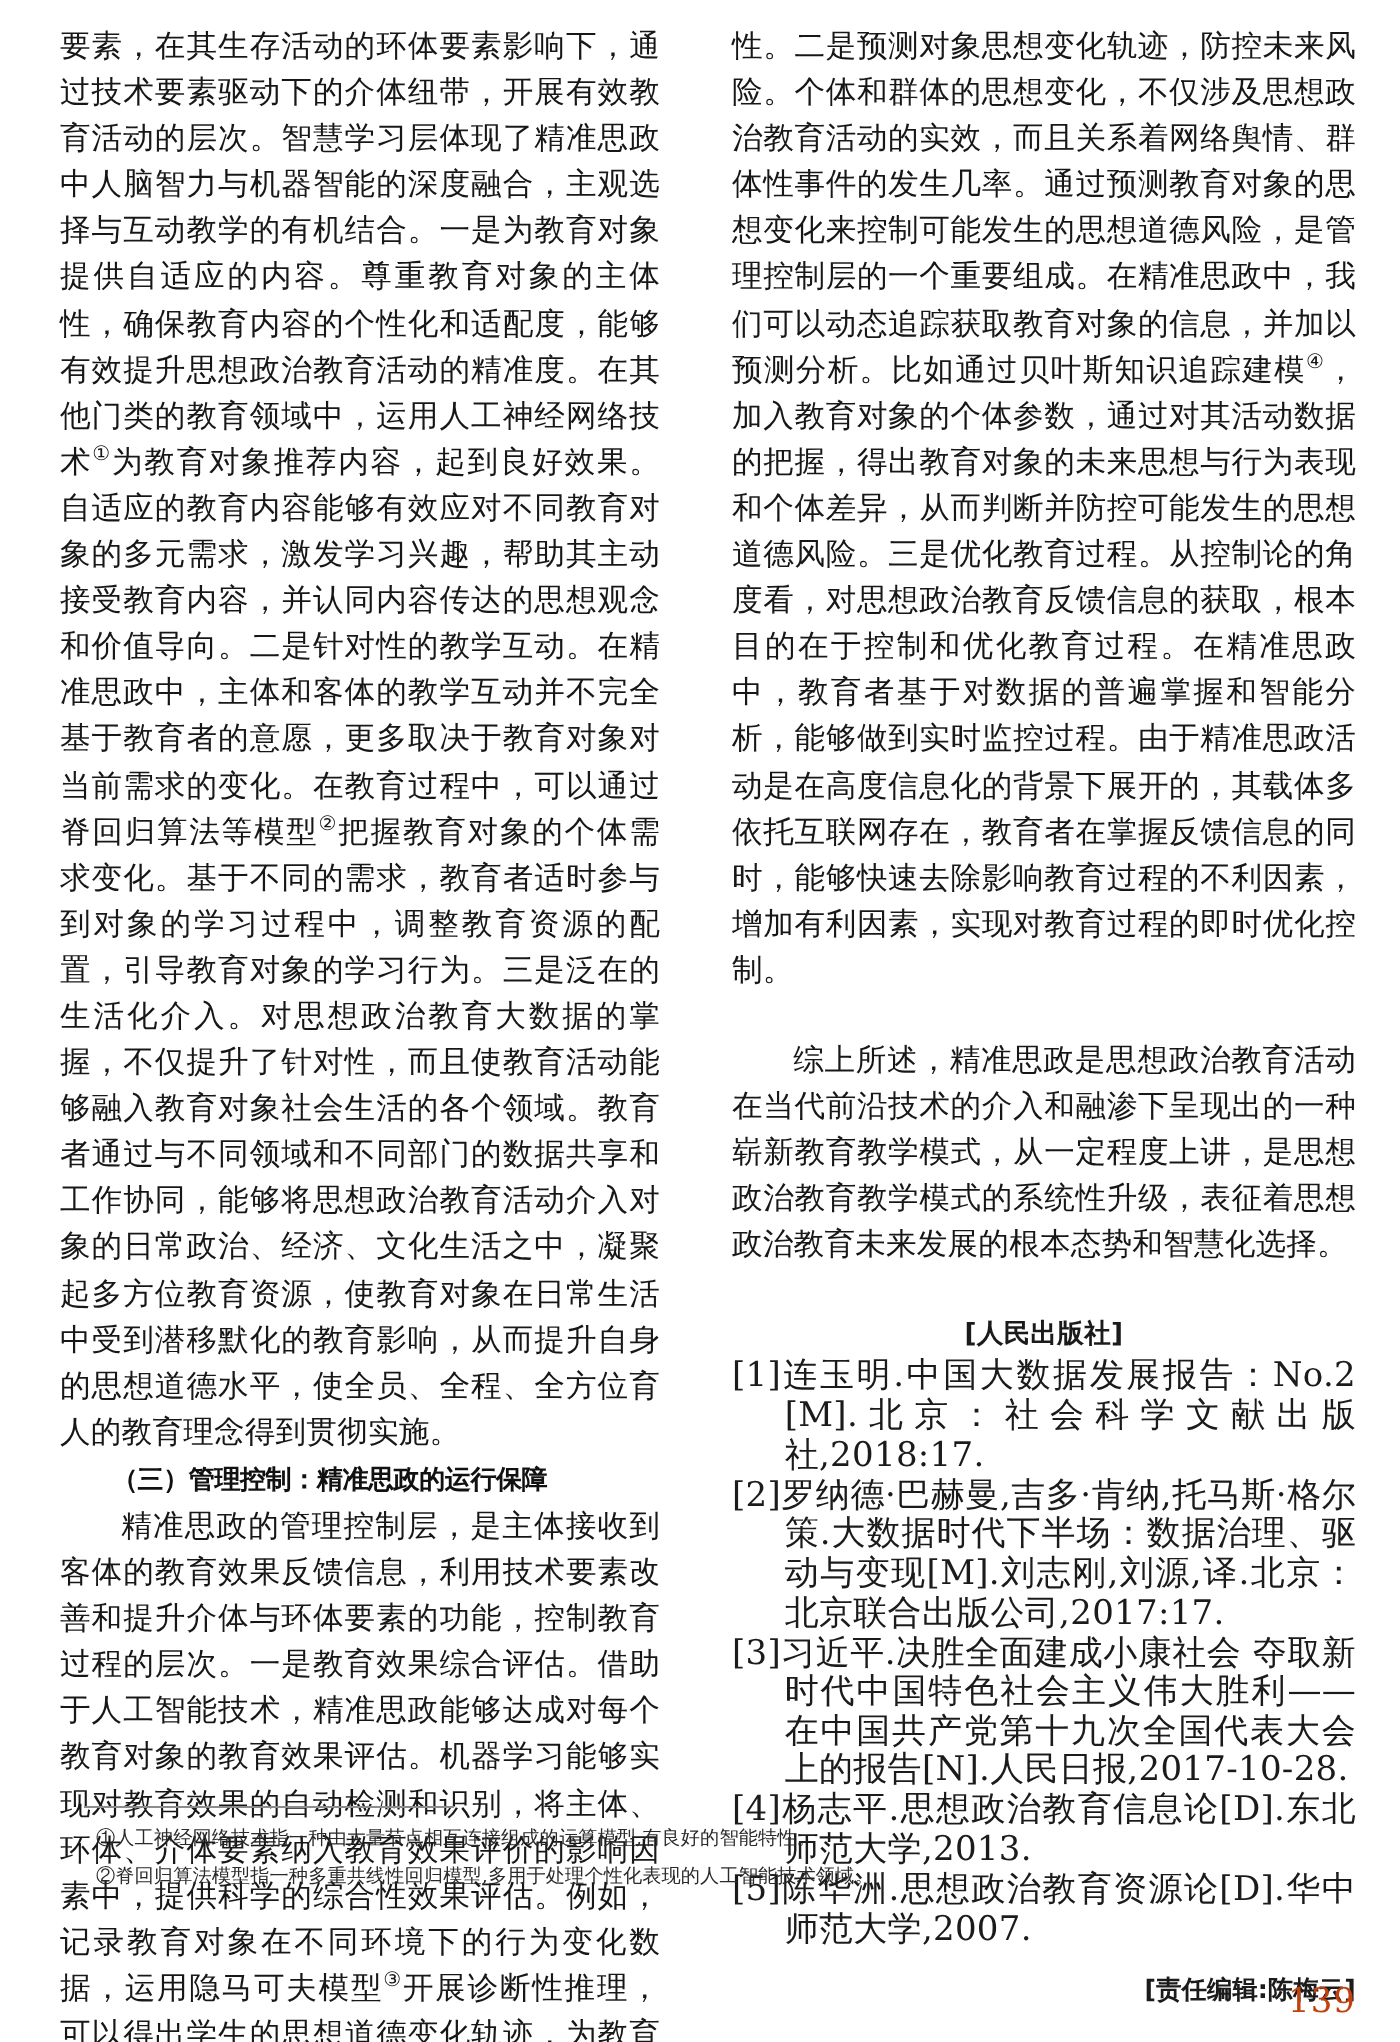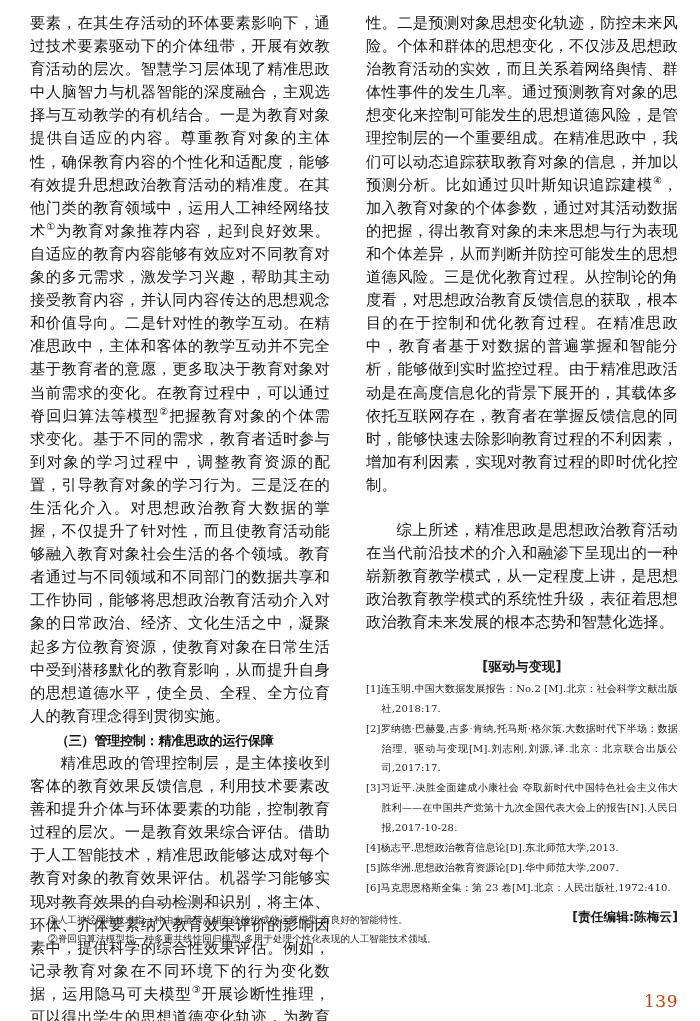--- a/index.html
+++ b/index.html
@@ -77,21 +77,21 @@
   
   .ref-title {
     text-align: center;
     font-size: 13.2px;
     font-weight: bold;
     margin: 2px 0 3px 0;
     font-family: "DejaVu Sans", "Liberation Sans", sans-serif;
     letter-spacing: 0.2px;
   }
   .ref-item {
-    font-size: 10px;
+    font-size: 17px;
     line-height: 19.6px;
     margin: 0 0 0.5px 0;
     padding-left: 1.55em;
     text-indent: -1.55em;
     text-align: justify;
     text-justify: inter-ideograph;
     font-family: "DejaVu Serif", "Liberation Serif", serif;
     color: #1b1b1b;
     letter-spacing: 0.15px;
   }
@@ -157,28 +157,27 @@
     <div class="col right">
 
       <p class="body-par"><span>性。二是预测对象思想变化轨迹，防控未来风险。个体和群体的思想变化，不仅涉及思想政治教育活动的实效，而且关系着网络舆情、群体性事件的发生几率。通过预测教育对象的思想变化来控制可能发生的思想道德风险，是管理控制层的一个重要组成。在精准思政中，我们可以动态追踪获取教育对象的信息，并加以预测分析。比如通过贝叶斯知识追踪建模</span><sup class="note">④</sup><span>，加入教育对象的个体参数，通过对其活动数据的把握，得出教育对象的未来思想与行为表现和个体差异，从而判断并防控可能发生的思想道德风险。三是优化教育过程。从控制论的角度看，对思想政治教育反馈信息的获取，根本目的在于控制和优化教育过程。在精准思政中，教育者基于对数据的普遍掌握和智能分析，能够做到实时监控过程。由于精准思政活动是在高度信息化的背景下展开的，其载体多依托互联网存在，教育者在掌握反馈信息的同时，能够快速去除影响教育过程的不利因素，增加有利因素，实现对教育过程的即时优化控制。</span></p>
 
       <div class="gap"></div>
 
       <p class="body-par indent">综上所述，精准思政是思想政治教育活动在当代前沿技术的介入和融渗下呈现出的一种崭新教育教学模式，从一定程度上讲，是思想政治教育教学模式的系统性升级，表征着思想政治教育未来发展的根本态势和智慧化选择。</p>
 
       <div class="gap"></div>
 
-      <div class="ref-title">[驱动与变现]</div>
+      <div class="ref-title">[人民出版社]</div>
 
       <p class="ref-item">[1]连玉明.中国大数据发展报告：No.2 [M].北京：社会科学文献出版社,2018:17.</p>
       <p class="ref-item">[2]罗纳德·巴赫曼,吉多·肯纳,托马斯·格尔策.大数据时代下半场：数据治理、驱动与变现[M].刘志刚,刘源,译.北京：北京联合出版公司,2017:17.</p>
       <p class="ref-item">[3]习近平.决胜全面建成小康社会 夺取新时代中国特色社会主义伟大胜利——在中国共产党第十九次全国代表大会上的报告[N].人民日报,2017-10-28.</p>
       <p class="ref-item">[4]杨志平.思想政治教育信息论[D].东北师范大学,2013.</p>
       <p class="ref-item">[5]陈华洲.思想政治教育资源论[D].华中师范大学,2007.</p>
-      <p class="ref-item">[6]马克思恩格斯全集：第 23 卷[M].北京：人民出版社,1972:410.</p>
 
       <div class="editor-line">[责任编辑:陈梅云]</div>
 
     </div>
   </div>
 
   <div class="footnotes">
     <div class="fn-rule"></div>
     <p class="fn-item">①人工神经网络技术指一种由大量节点相互连接组成的运算模型,有良好的智能特性。</p>
     <p class="fn-item">②脊回归算法模型指一种多重共线性回归模型,多用于处理个性化表现的人工智能技术领域。</p>

